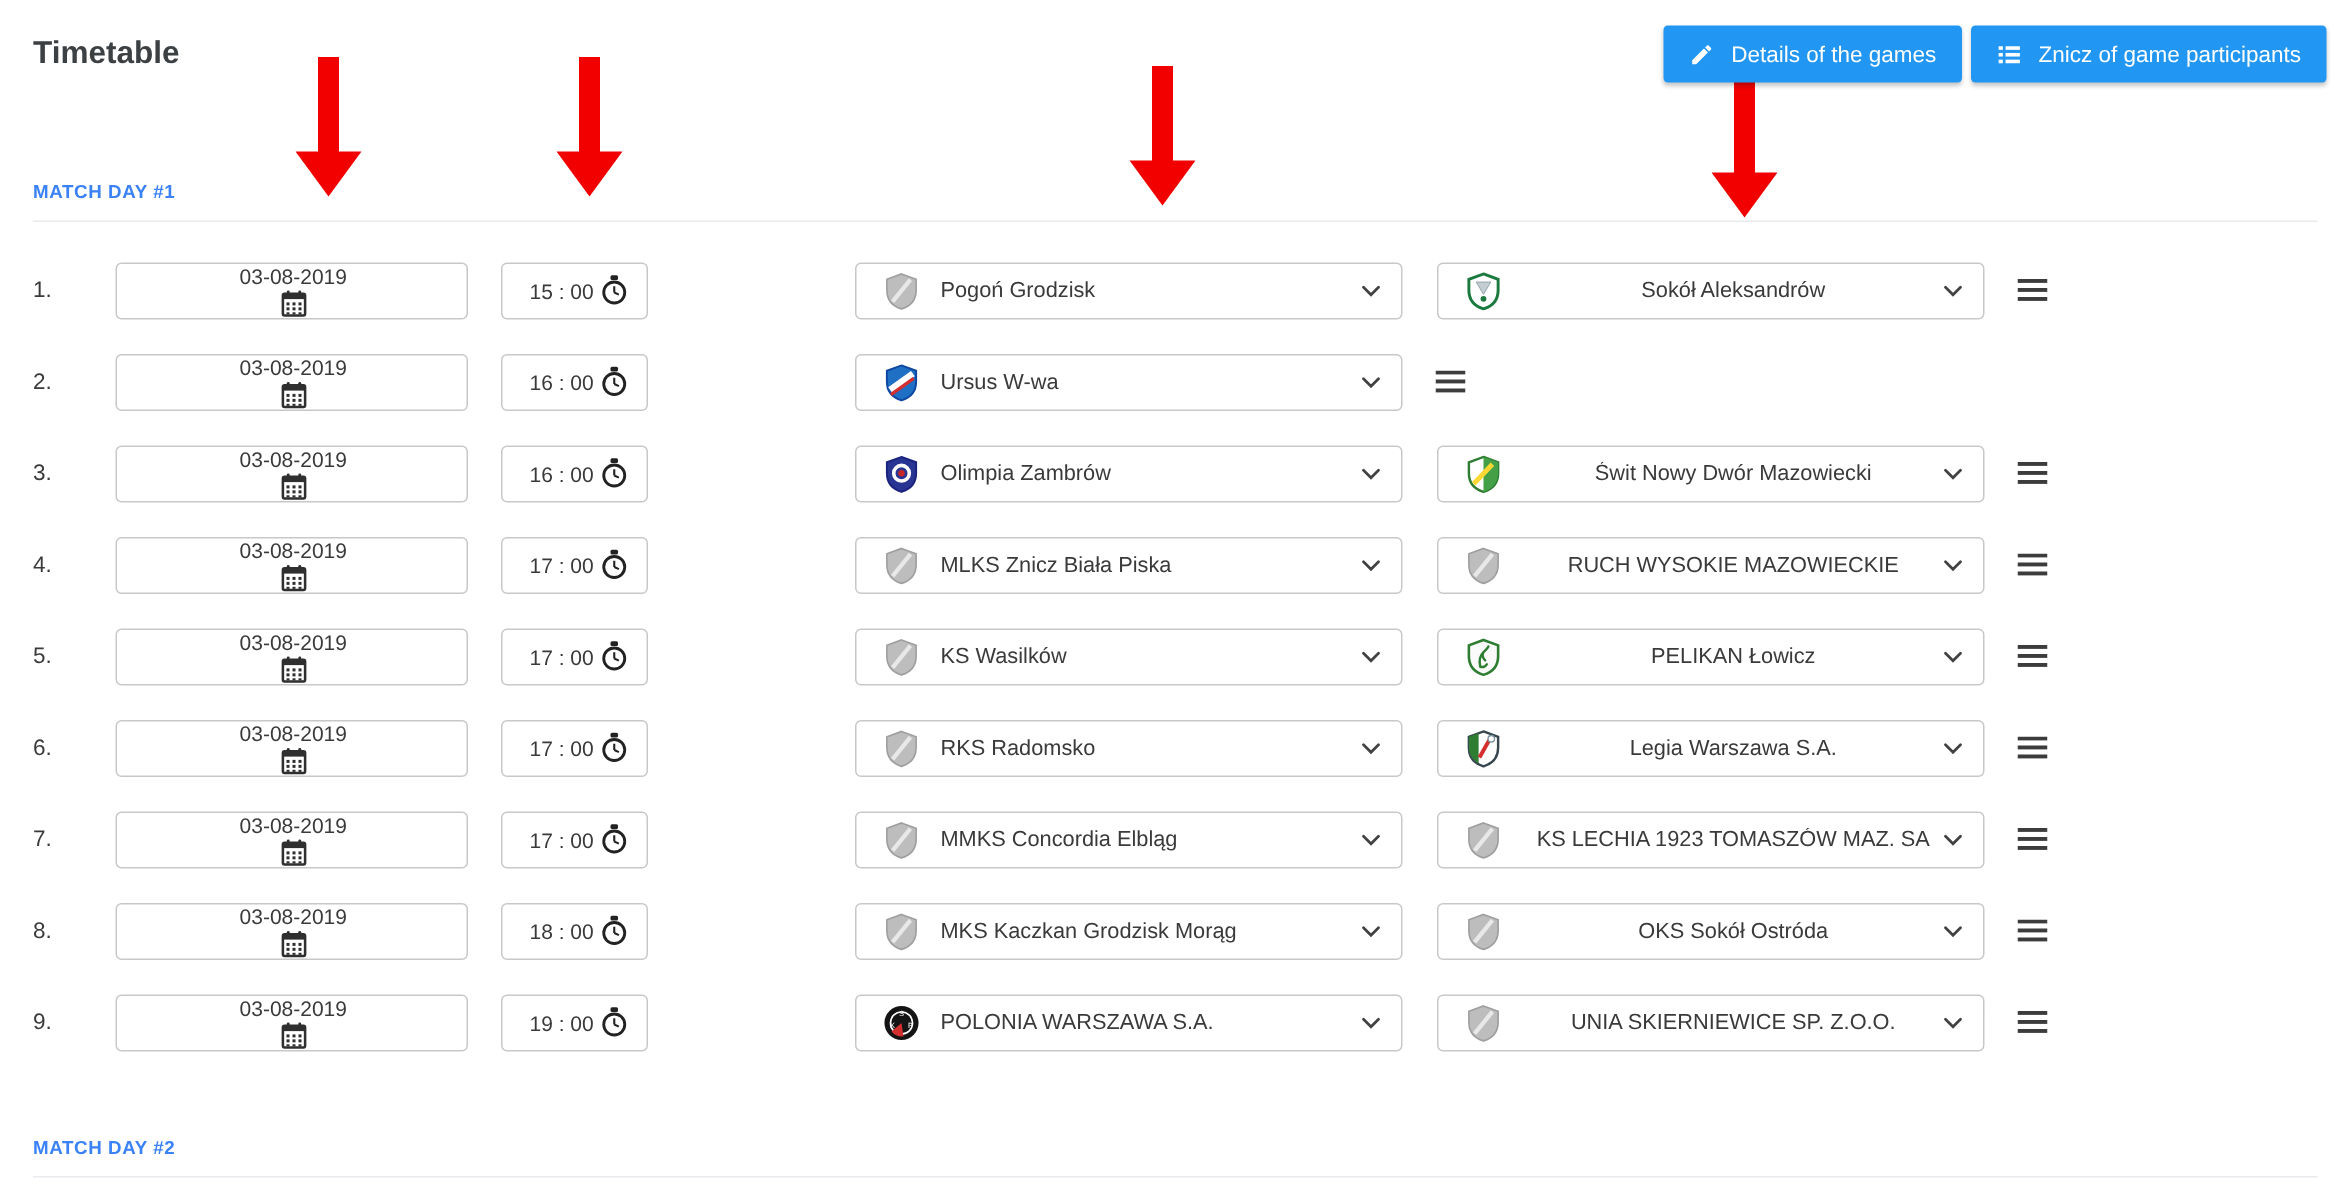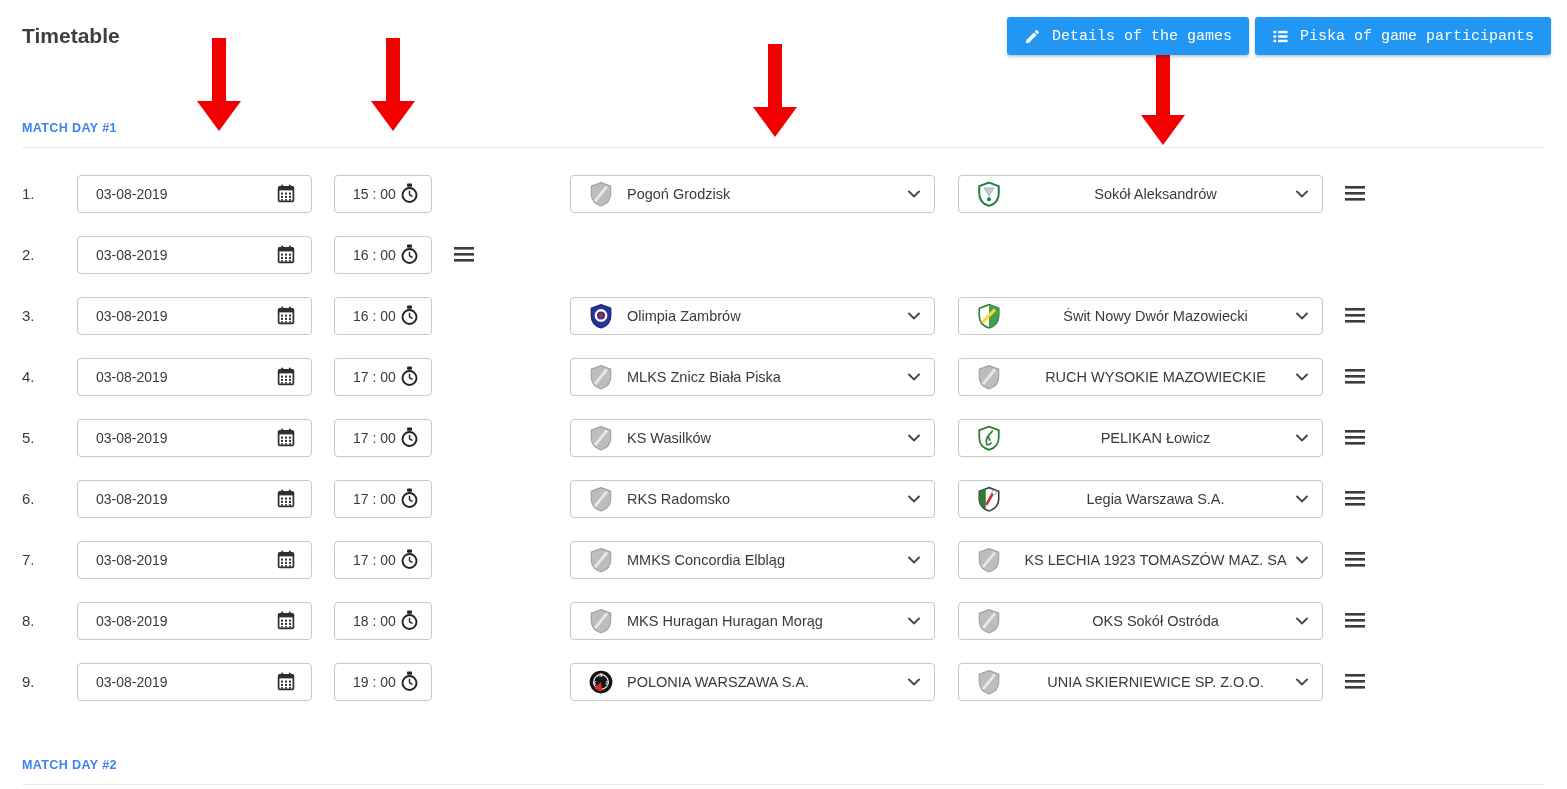--- a/index.html
+++ b/index.html
@@ -15,21 +15,21 @@
     font-size:21px;font-weight:700;color:#3c4043;
   }
   .toolbar{
     position:absolute;top:17px;right:16px;
     display:flex;gap:6px;z-index:5;
   }
   .tb-btn{
     display:flex;align-items:center;gap:11px;
     height:38px;padding:0 17px;border:none;border-radius:3px;
     background:#2196f3;color:#fff;font-size:15px;
-    font-family:Liberation Mono, monospace;cursor:pointer;
+    font-family:Liberation Sans, sans-serif;cursor:pointer;
     box-shadow:0 2px 3px rgba(0,0,0,.22);
   }
   .tb-btn .btn-icon{display:flex;align-items:center;}
   
   .arrow{position:absolute;z-index:1;width:44px;height:95px;}
   
   .section-label{
     position:absolute;left:22px;
     font-size:12.5px;font-weight:bold;letter-spacing:.4px;color:#3b82f6;
   }
@@ -39,21 +39,21 @@
   }
   
   .rows{position:absolute;top:163px;left:0;width:100%;}
   .match-row{display:flex;align-items:center;height:61px;}
   .row-num{margin-left:22px;width:55px;font-size:15px;color:#3a3a3a;}
   .box{
     height:38px;box-sizing:border-box;background:#fff;
     border:1px solid #c8c8c8;border-radius:4px;
     display:flex;align-items:center;font-size:14px;color:#3a3a3a;
   }
-  .date-box{width:235px;padding:0 16px 0 18px;justify-content:space-between;}
+  .date-box{width:235px;padding:0 16px 0 18px;justify-content:space-between;flex-direction:column;}
   .time-box{width:98px;margin-left:22px;padding:0 13px 0 18px;justify-content:space-between;}
   .team-box{width:365px;padding:0 14px 0 17px;}
   .team-box.home{margin-left:138px;}
   .team-box.away{margin-left:23px;text-align:center;}
   .team-crest{width:26px;height:26px;display:flex;align-items:center;flex:0 0 26px;}
   .team-name{margin-left:13px;flex:1;font-size:14.5px;white-space:nowrap;overflow:hidden;}
   .chev{display:flex;align-items:center;}
   .drag{margin-left:22px;width:20px;display:flex;align-items:center;cursor:grab;}
   .icon-slot{display:flex;align-items:center;}
 </style>
@@ -75,21 +75,21 @@
     <span class="btn-icon">
       <svg width="17" height="17" viewBox="0 0 24 24">
         <rect x="2" y="4" width="4" height="3.4" fill="#fff"></rect>
           <rect x="8.5" y="4" width="13.5" height="3.4" fill="#fff"></rect>
         <rect x="2" y="10.3" width="4" height="3.4" fill="#fff"></rect>
           <rect x="8.5" y="10.3" width="13.5" height="3.4" fill="#fff"></rect>
         <rect x="2" y="16.6" width="4" height="3.4" fill="#fff"></rect>
           <rect x="8.5" y="16.6" width="13.5" height="3.4" fill="#fff"></rect>
       </svg>
     </span>
-    <span>Piska of game participants</span>
+    <span>Znicz of game participants</span>
   </button>
 </div>
 
 <div class="arrow" style="left:197px;top:38px;">
   <svg width="44" height="95" viewBox="0 0 44 95">
       <polygon class="arrow-poly" points="15,0 29,0 29,63 44,63 22,93 0,63 15,63" fill="#f20000"></polygon>
     </svg>
 </div>
 <div class="arrow" style="left:371px;top:38px;">
   <svg width="44" height="95" viewBox="0 0 44 95">
@@ -211,20 +211,35 @@
       <span>16 : 00</span>
       <span class="icon-slot">
           <svg width="17" height="21" viewBox="0 0 17 21">
   <rect x="6" y="0.5" width="5" height="3.2" rx="1" fill="#222"></rect>
   <circle cx="8.5" cy="12" r="7" fill="#fff" stroke="#222" stroke-width="1.9"></circle>
   <line x1="8.5" y1="12" x2="8.5" y2="7.8" stroke="#222" stroke-width="1.4"></line>
   <line x1="8.5" y1="12" x2="11.6" y2="13.4" stroke="#222" stroke-width="1.4"></line>
           </svg>
         </span>
     </div>
+    <div class="box team-box home">
+      <span class="team-crest">
+          <svg width="26" height="26" viewBox="0 0 24 24">
+            <path d="M12 1.5 L21 4.8 V11.5 C21 17.6 17.2 21.4 12 23 C6.8 21.4 3 17.6 3 11.5 V4.8 Z" fill="#1f6fc4" stroke="#0d47a1" stroke-width="1.2"></path>
+    <line x1="5" y1="16.5" x2="19" y2="6.5" stroke="#fff" stroke-width="4"></line>
+    <line x1="5.5" y1="19.5" x2="19.5" y2="9.5" stroke="#d32f2f" stroke-width="2"></line>
+          </svg>
+        </span>
+      <span class="team-name">Ursus W-wa</span>
+      <span class="chev">
+          <svg width="12" height="8" viewBox="0 0 12 8">
+            <polyline points="1,1.5 6,6.5 11,1.5" fill="none" stroke="#424242" stroke-width="1.8" stroke-linecap="round"></polyline>
+          </svg>
+        </span>
+    </div>
     <div class="drag">
         <svg width="20" height="15" viewBox="0 0 20 15">
   <rect y="0" width="20" height="2.6" fill="#3c3c3c"></rect>
           <rect y="6" width="20" height="2.6" fill="#3c3c3c"></rect>
           <rect y="12" width="20" height="2.6" fill="#3c3c3c"></rect>
         </svg>
       </div>
   </div>
   <div class="match-row">
     <div class="row-num">3.</div>
@@ -620,21 +635,21 @@
           </svg>
         </span>
     </div>
     <div class="box team-box home">
       <span class="team-crest">
           <svg width="26" height="26" viewBox="0 0 24 24">
             <path d="M12 1.5 L21 4.8 V11.5 C21 17.6 17.2 21.4 12 23 C6.8 21.4 3 17.6 3 11.5 V4.8 Z" fill="#bdbdbd" stroke="#9e9e9e" stroke-width="1"></path>
     <line x1="6.5" y1="18.5" x2="17.5" y2="5" stroke="#e8e8e8" stroke-width="2.6"></line>
           </svg>
         </span>
-      <span class="team-name">MKS Huragan Huragan Morąg</span>
+      <span class="team-name">MKS Kaczkan Grodzisk Morąg</span>
       <span class="chev">
           <svg width="12" height="8" viewBox="0 0 12 8">
             <polyline points="1,1.5 6,6.5 11,1.5" fill="none" stroke="#424242" stroke-width="1.8" stroke-linecap="round"></polyline>
           </svg>
         </span>
     </div>
     <div class="box team-box away">
       <span class="team-crest">
           <svg width="26" height="26" viewBox="0 0 24 24">
             <path d="M12 1.5 L21 4.8 V11.5 C21 17.6 17.2 21.4 12 23 C6.8 21.4 3 17.6 3 11.5 V4.8 Z" fill="#bdbdbd" stroke="#9e9e9e" stroke-width="1"></path>

